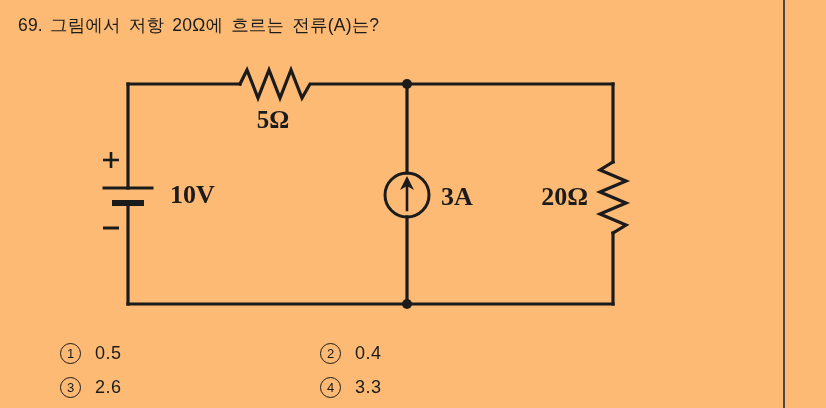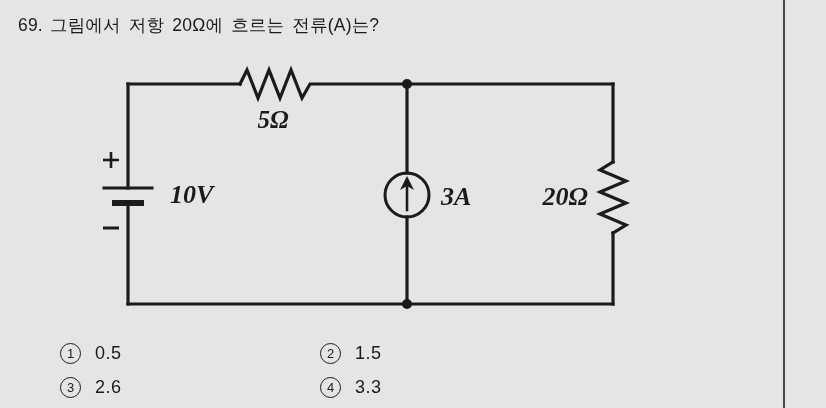--- a/index.html
+++ b/index.html
@@ -8,21 +8,21 @@
     background: #ffffff;
   }
   body {
     font-family: "Liberation Sans", sans-serif;
     color: #1a1a1a;
   }
   #page {
     position: relative;
     width: 826px;
     height: 408px;
-    background: #e5e5e5;
+    background: #fdba74;
     overflow: hidden;
   }
   
   #page-rule {
     position: absolute;
     left: 783px;
     top: 0;
     width: 2px;
     height: 408px;
     background: #4a4a4a;
@@ -45,21 +45,20 @@
   #question .qtext {
     word-spacing: 3px;
   }
   
   #circuit {
     position: absolute;
     left: 0;
     top: 50px;
     width: 760px;
     height: 270px;
-    font-style: italic;
   }
   #circuit svg {
     display: block;
   }
   
   #options {
     position: absolute;
     left: 60px;
     top: 336px;
     width: 700px;
@@ -162,21 +161,21 @@
   </div>
 
   <div id="options">
     <div class="opt-row">
       <div class="opt col1">
         <span class="opt-mark">1</span>
         <span class="opt-val">0.5</span>
       </div>
       <div class="opt">
         <span class="opt-mark">2</span>
-        <span class="opt-val">1.5</span>
+        <span class="opt-val">0.4</span>
       </div>
     </div>
     <div class="opt-row">
       <div class="opt col1">
         <span class="opt-mark">3</span>
         <span class="opt-val">2.6</span>
       </div>
       <div class="opt">
         <span class="opt-mark">4</span>
         <span class="opt-val">3.3</span>

